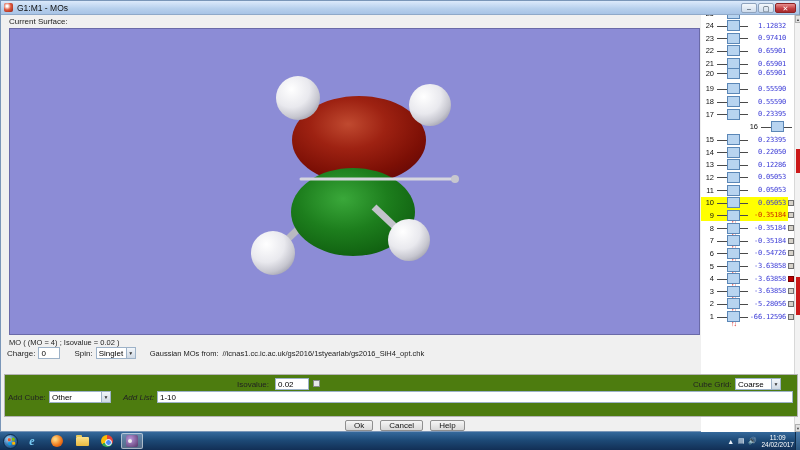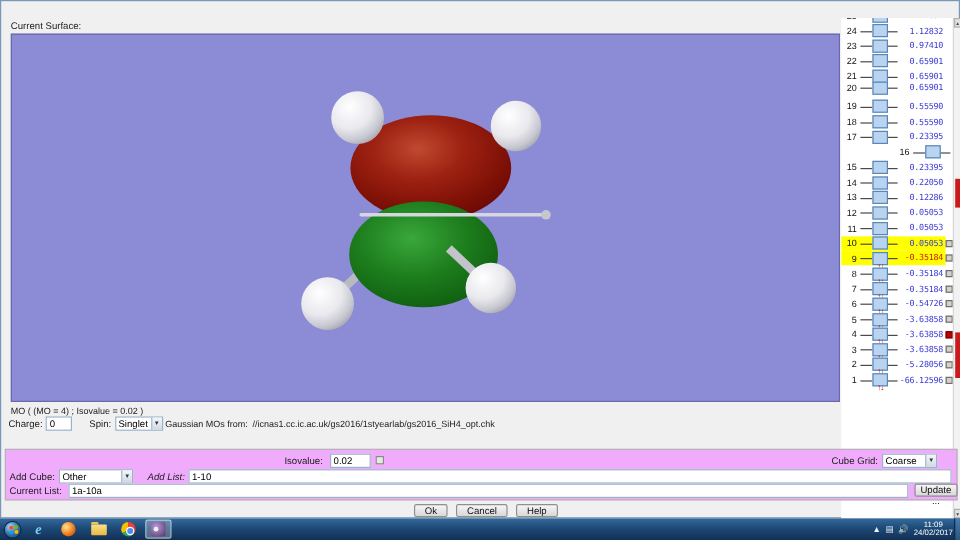--- a/index.html
+++ b/index.html
@@ -37,21 +37,21 @@
                 background:linear-gradient(#f2f6fa,#cfd9e4); border-left:1px solid #9db2c8;
                 font-size:5px; line-height:10px; text-align:center; color:#333; }
   #charge-row { position:absolute; left:6px; top:345px; width:780px; height:14px; display:flex; align-items:center; }
 
   
   #tabs { position:absolute; left:3px; top:361px; display:flex; align-items:flex-end; height:13px; }
   .tab { font-size:7.5px; padding:1px 6px 2px 6px; background:linear-gradient(#f4f4f4,#dcdcdc);
          border:1px solid #b4b4b4; border-bottom:none; border-radius:2px 2px 0 0; margin-right:1px; color:#222; }
   .tab.active { background:#f6f6f6; position:relative; top:1px; padding-bottom:3px; z-index:3; }
   .tabpanel { position:absolute; left:3px; top:373px; width:794px; height:43px;
-              border:1px solid #b4b4b4; background:#f0abfc; z-index:2; }
+              border:1px solid #b4b4b4; background:#4d7c0f; z-index:2; }
 
   .sq { display:inline-block; width:7px; height:7px; background:#e8e8e8; border:1px solid #8a8a8a; }
 
   .row1 { position:absolute; left:0; top:3px; width:100%; height:13px; }
   .row2 { position:absolute; left:0; top:16px; width:100%; height:13px; }
   .row3 { position:absolute; left:0; top:28px; width:100%; height:13px; }
 
   .btn { font-size:8px; height:11px; line-height:9px; padding:0 8px;
          background:linear-gradient(#f6f6f6,#d8d8d8); border:1px solid #8f8f8f; border-radius:2px; color:#111; }
   #dlg-buttons { position:absolute; left:344px; top:419px; display:flex; gap:7px; }
@@ -103,20 +103,29 @@
   #show-desktop { position:absolute; right:0; top:432px; width:5px; height:18px;
                   background:linear-gradient(#4a7bab,#2a567f); border-left:1px solid #0e2b4a; }
 </style>
 </head>
 <body>
 
 <div id="screen">
 
   <div class="window">
 
+    <div class="titlebar">
+      <span class="app-ico"></span>
+      <span class="title-text">G1:M1 - MOs</span>
+      <span class="winbtns">
+        <span class="wbtn">–</span>
+        <span class="wbtn">▢</span>
+        <span class="wbtn close">✕</span>
+      </span>
+    </div>
 
     <div class="lbl" style="position:absolute;left:8px;top:16px;">Current Surface:</div>
 
     <div id="viewport">
       <svg width="689" height="305" viewBox="0 0 689 305">
         <defs>
           <radialGradient id="gH" cx="35%" cy="30%" r="75%">
             <stop offset="0%" stop-color="#ffffff"></stop>
               <stop offset="55%" stop-color="#e9e9ee"></stop>
             <stop offset="85%" stop-color="#c6c6cf"></stop>
@@ -157,21 +166,21 @@
     <div id="status-line" class="small">MO ( (MO = 4) ; Isovalue = 0.02 )</div>
 
     <div id="charge-row">
       <span class="lbl">Charge:</span>
       <input class="tbox" style="width: 22px; margin-left: 3px;" value="0">
       <span class="lbl" style="margin-left:14px;">Spin:</span>
       <span class="sel" style="margin-left:3px;min-width:40px;">
         <span>Singlet</span>
         <span class="arrow">▼</span>
       </span>
-      <span class="small" style="margin-left:2px;">Gaussian MOs from:</span>
+      <span class="small" style="margin-left:14px;">Gaussian MOs from:</span>
       <span class="small" style="margin-left:4px;">//icnas1.cc.ic.ac.uk/gs2016/1styearlab/gs2016_SiH4_opt.chk</span>
     </div>
 
 
     <div class="tabpanel">
       <div class="row1">
         <span class="lbl" style="position:absolute;left:232px;top:2px;">Isovalue:</span>
         <input class="tbox" style="position: absolute; left: 270px; top: 0px; width: 34px;" value="0.02">
         <span class="sq" style="position:absolute;left:308px;top:2px;"></span>
         <span class="lbl" style="position:absolute;left:688px;top:2px;">Cube Grid:</span>
@@ -182,25 +191,20 @@
       </div>
       <div class="row2">
         <span class="lbl" style="position:absolute;left:3px;top:2px;">Add Cube:</span>
         <span class="sel" style="position:absolute;left:44px;top:0;min-width:62px;">
           <span>Other</span>
           <span class="arrow">▼</span>
         </span>
         <span class="lbl" style="position:absolute;left:118px;top:2px;font-style:italic;">Add List:</span>
         <input class="tbox" style="position: absolute; left: 152px; top: 0px; width: 636px;" value="1-10">
       </div>
-      <div class="row3">
-        <span class="lbl" style="position:absolute;left:3px;top:2px;">Current List:</span>
-        <input class="tbox" style="position: absolute; left: 52px; top: 0px; width: 700px;" value="1a-10a">
-        <button class="btn" style="position:absolute;left:757px;top:0;padding:0 4px;">Update ...</button>
-      </div>
     </div>
 
     <div id="dlg-buttons">
       <button class="btn">Ok</button>
       <button class="btn">Cancel</button>
       <button class="btn">Help</button>
     </div>
 
     <div id="mo-panel">
       <div>

